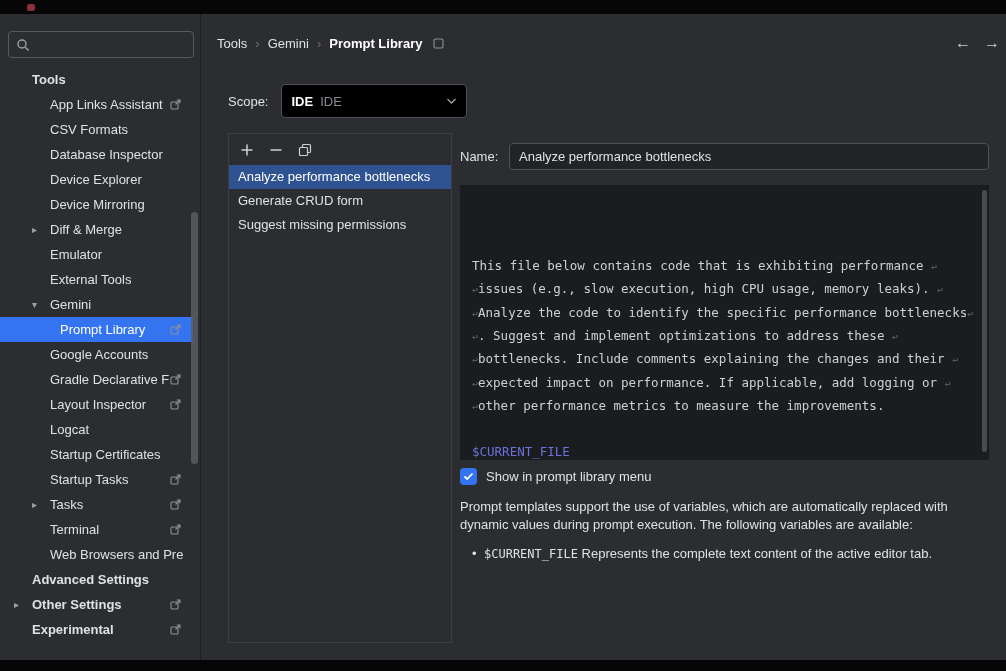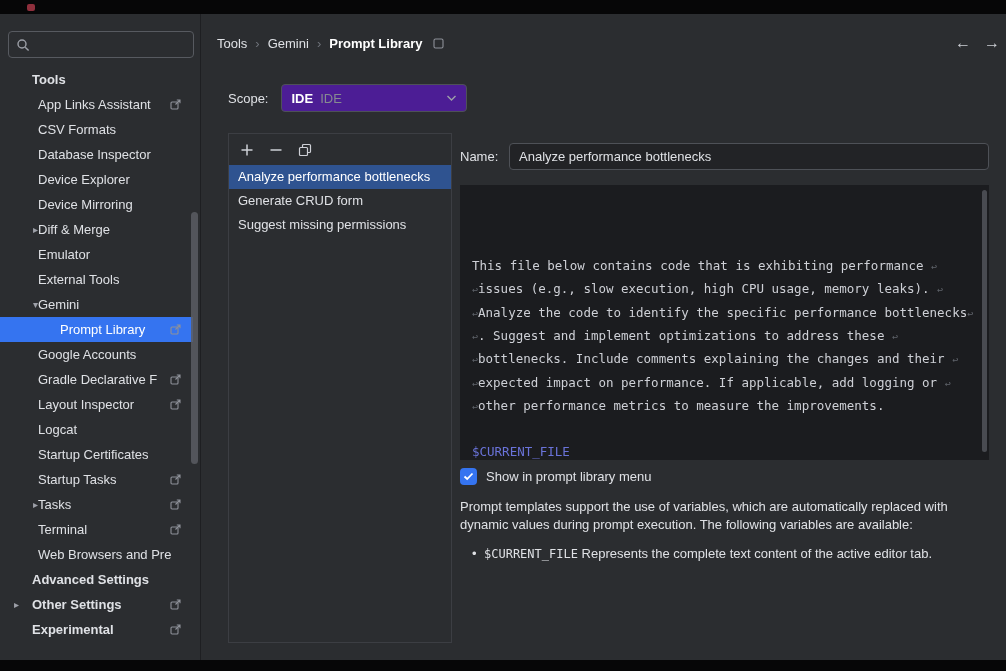--- a/index.html
+++ b/index.html
@@ -11,40 +11,40 @@
   .bottombar{position:absolute;bottom:0;left:0;right:0;height:11px;background:#060607;}
 
   
   .sidebar{position:absolute;top:14px;left:0;bottom:11px;width:201px;border-right:1px solid #1E1F22;background:#2B2D30;}
   .search-box{position:absolute;left:8px;top:17px;width:186px;height:27px;border:1px solid #575A60;border-radius:4px;
     display:flex;align-items:center;padding:0 7px;gap:5px;background:#2B2D30;}
   .search-box input{flex:1;min-width:0;border:0;outline:0;background:transparent;color:#DFE1E5;font:13px "Liberation Sans",sans-serif;}
   .tree{position:absolute;left:0;right:7px;top:53px;}
   .tree-row{display:flex;align-items:center;height:25px;cursor:pointer;white-space:nowrap;overflow:hidden;}
   .tree-row.hdr .tree-label{font-weight:700;}
-  .ind0{padding-left:14px;}.ind1{padding-left:20px;text-align:right;}.ind2{padding-left:42px;}
+  .ind0{padding-left:14px;}.ind1{padding-left:32px;}.ind2{padding-left:42px;}
   .chev{width:18px;flex:0 0 18px;color:#9DA0A8;font-size:10px;}
   .tree-row.sel{background:var(--accent);color:#fff;}
   .trail{margin-left:auto;margin-right:12px;display:flex;flex:0 0 auto;}
   .sb-scroll{position:absolute;right:2px;top:198px;width:7px;height:252px;border-radius:4px;background:#5A5D63;opacity:.85;}
 
   
   .main{position:absolute;left:201px;top:14px;right:0;bottom:11px;}
   .bc-row{position:absolute;left:16px;top:22px;display:flex;align-items:center;}
   .bc-item{color:#DFE1E5;cursor:pointer;}
   .bc-item.last{font-weight:700;color:#fff;}
   .bc-sep{color:#6F737A;padding:0 8px;}
   .bc-icon{margin-left:11px;display:flex;}
   .nav-arrows{position:absolute;right:6px;top:20px;display:flex;gap:13px;font-size:16px;color:#CED0D6;}
   .nav-arrows span{cursor:pointer;}
 
   .scope-row{position:absolute;left:27px;top:70px;display:flex;align-items:center;}
   .scope-label{margin-right:13px;}
-  .combo{width:186px;height:28px;border:1px solid #4E5157;border-radius:4px;display:flex;align-items:center;
-    padding:0 9px;gap:7px;background:#4c1d95;cursor:pointer;}
+  .combo{width:186px;height:34px;border:1px solid #4E5157;border-radius:4px;display:flex;align-items:center;
+    padding:0 9px;gap:7px;background:#000000;cursor:pointer;}
   .combo-main{font-weight:700;color:#fff;}
   .combo-sub{color:#868A91;}
   .combo-chev{margin-left:auto;display:flex;}
 
   .prompt-panel{position:absolute;left:27px;top:119px;width:224px;height:510px;border:1px solid #3C3E43;background:#2B2D30;}
   .ptoolbar{height:31px;display:flex;align-items:center;padding:0 11px;gap:15px;}
   .tbtn{display:flex;align-items:center;cursor:pointer;}
   .plist-row{height:24px;line-height:24px;padding-left:9px;white-space:nowrap;overflow:hidden;cursor:pointer;}
   .plist-row.sel{background:var(--list-selection);color:#fff;}
 

